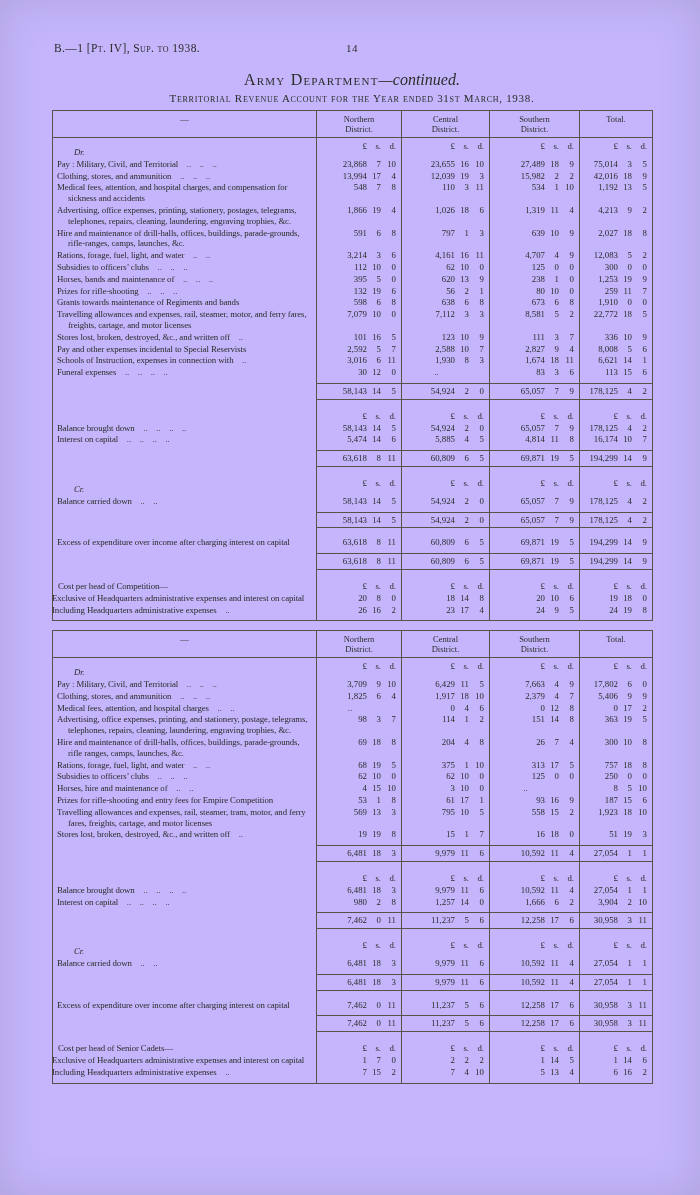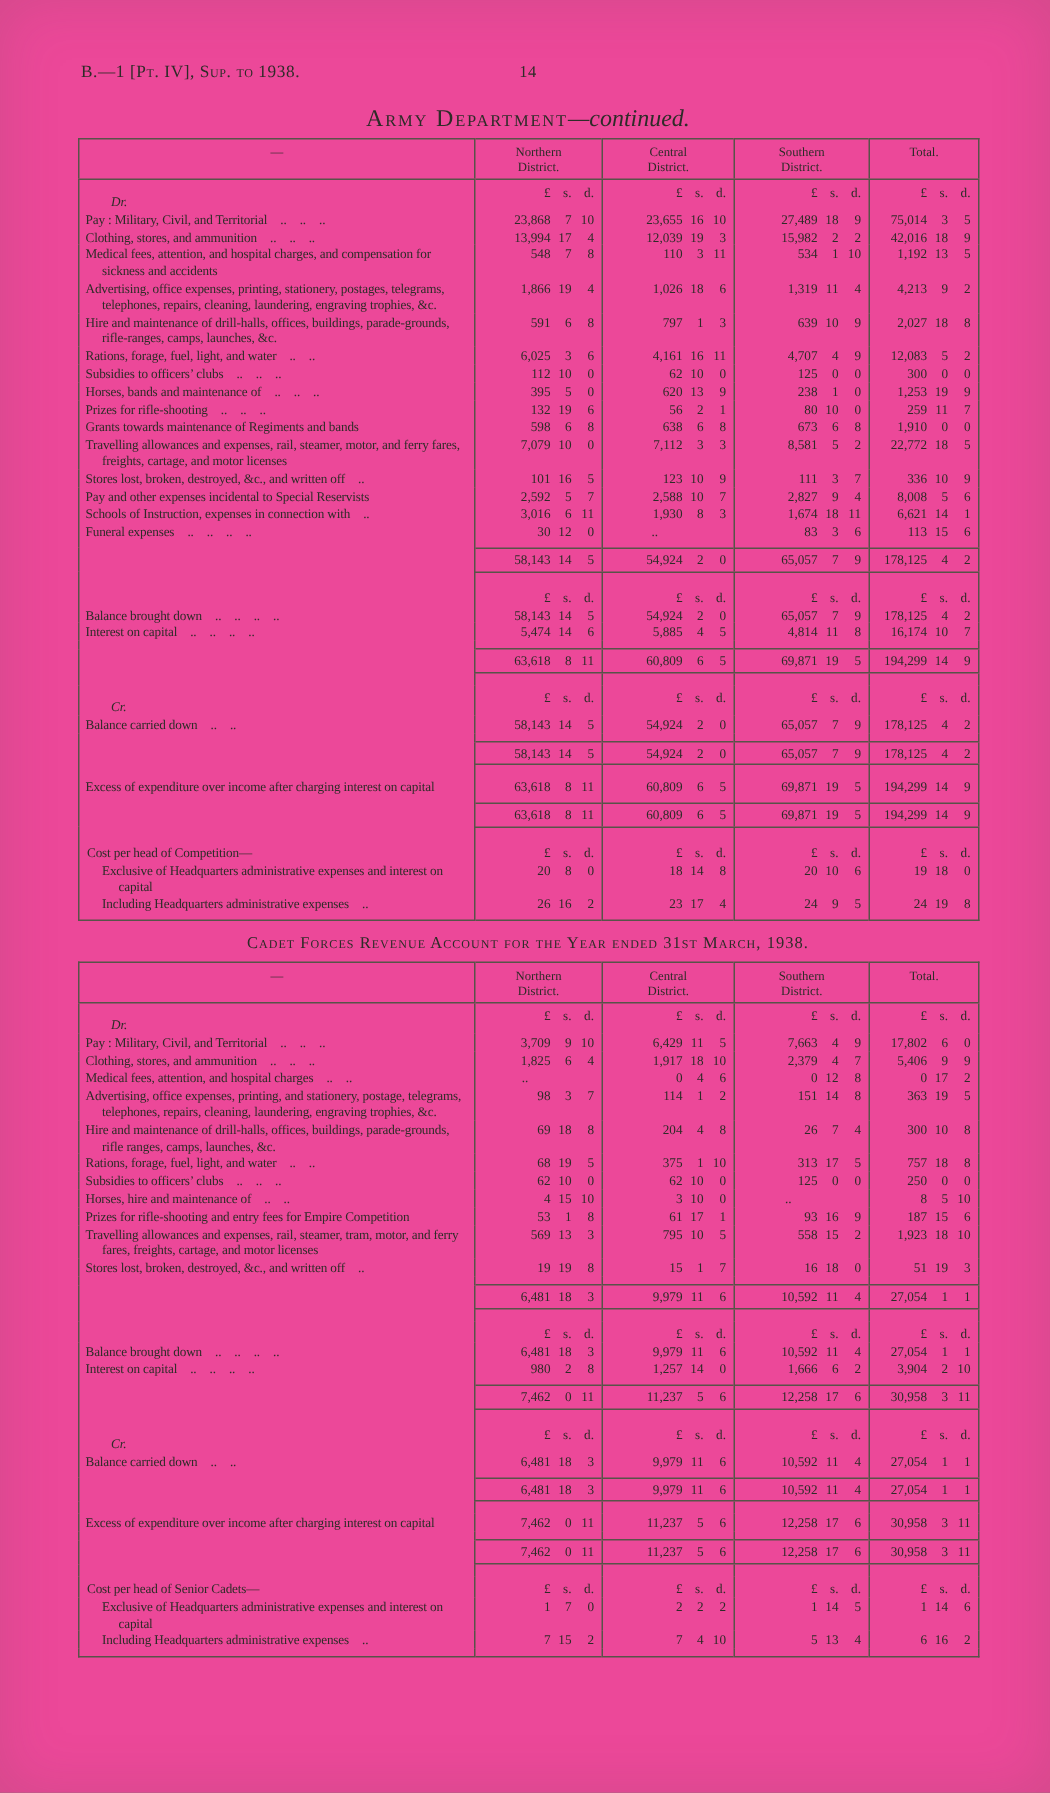--- a/index.html
+++ b/index.html
@@ -1,37 +1,37 @@
 <!DOCTYPE html>
 <html><head>
 <meta charset="utf-8">
 <style>
   html,body{margin:0;padding:0;}
   body{background:#85837f;font-family:"Liberation Serif",serif;}
-  .page{width:700px;height:1195px;margin:0 auto;background:#ec4899;color:#2e2c28;
+  .page{width:700px;height:1195px;margin:0 auto;background:#c4b5fd;color:#2e2c28;
         padding:42px 48px 10px 52px;box-sizing:border-box;overflow:hidden;position:relative;
         box-shadow:inset 0 0 40px rgba(90,85,70,.18);}
   .page-header{position:relative;height:16px;font-size:11.5px;font-variant:small-caps;
         letter-spacing:.4px;margin-bottom:13px;}
   .page-ref{position:absolute;left:2px;top:0;}
   .page-num{position:absolute;left:50%;top:0;transform:translateX(-50%);font-variant:normal;font-size:11px;}
   .dept-title{text-align:center;font-size:16px;margin-bottom:3px;}
   .dept-name{font-variant:small-caps;letter-spacing:1.2px;}
   .dept-cont{font-style:italic;}
   .account+.account{margin-top:9px;}
   .account-title{text-align:center;font-variant:small-caps;font-size:11px;letter-spacing:.7px;margin:3px 0 6px;}
   table.account-table{width:600px;border-collapse:collapse;table-layout:fixed;
         font-size:8.8px;line-height:10.8px;border:1px solid #585349;}
   col.c-label{width:264px}col.c-n{width:85px}col.c-c{width:88px}col.c-s{width:90px}col.c-t{width:73px}
   .account-table td,.account-table th{vertical-align:top;}
   .colsep{border-left:1px solid #585349;}
   thead th{font-weight:normal;border-bottom:1px solid #585349;text-align:center;vertical-align:middle;
         font-size:8.5px;line-height:10px;padding:3px 2px;white-space:pre-line;height:26px;box-sizing:border-box;}
   td.label{padding:0 2px 0 15px;text-indent:-11px;letter-spacing:-.1px;}
-  td.label.indent{padding-left:26px;}
+  td.label.indent{padding-left:10px;}
   td.num{padding:0 5px 0 2px;}
   .lsd{display:flex;}
   .lsd .p{flex:1;text-align:right;}
   .lsd .s{width:14px;flex:none;text-align:right;}
   .lsd .d{width:15px;flex:none;text-align:right;}
   td.num.empty{text-align:center;padding-right:20px;}
   tr.item td{padding-top:1px;}
   tr.sect-head td{padding-top:3px;}
   tr.sect-head td.label{text-indent:0;padding-left:5px;}
   tr.offset-head td.label{padding-top:9px;}
@@ -45,20 +45,21 @@
 <body>
 
 <div class="page">
   <div class="page-header">
     <span class="page-ref">B.—1 [Pt. IV], Sup. to 1938.</span>
     <span class="page-num">14</span>
   </div>
   <div class="dept-title"><span class="dept-name">Army Department</span><span class="dept-cont">—continued.</span></div>
   <div id="tables">
       <section class="account">
+        <div class="account-title">Territorial Revenue Account for the Year ended 31st March, 1938.</div>
         <table class="account-table">
           <colgroup>
             <col class="c-label">
             <col class="c-n">
             <col class="c-c">
             <col class="c-s">
             <col class="c-t">
           </colgroup>
           <thead>
             <tr>
@@ -256,21 +257,21 @@
                   <span class="p">2,027</span>
                   <span class="s">18</span>
                   <span class="d">8</span>
                 </span>
               </td>
             </tr>
             <tr class="item">
               <td class="label">Rations, forage, fuel, light, and water .. ..</td>
               <td class="num colsep">
                 <span class="lsd">
-                  <span class="p">6,025</span>
+                  <span class="p">3,214</span>
                   <span class="s">3</span>
                   <span class="d">6</span>
                 </span>
               </td>
               <td class="num colsep">
                 <span class="lsd">
                   <span class="p">4,161</span>
                   <span class="s">16</span>
                   <span class="d">11</span>
                 </span>
@@ -1026,21 +1027,20 @@
               <td class="label"></td>
               <td class="colsep"></td>
               <td class="colsep"></td>
               <td class="colsep"></td>
               <td class="colsep"></td>
             </tr>
           </tbody>
         </table>
       </section>
       <section class="account">
-        <div class="account-title">Cadet Forces Revenue Account for the Year ended 31st March, 1938.</div>
         <table class="account-table">
           <colgroup>
             <col class="c-label">
             <col class="c-n">
             <col class="c-c">
             <col class="c-s">
             <col class="c-t">
           </colgroup>
           <thead>
             <tr>

